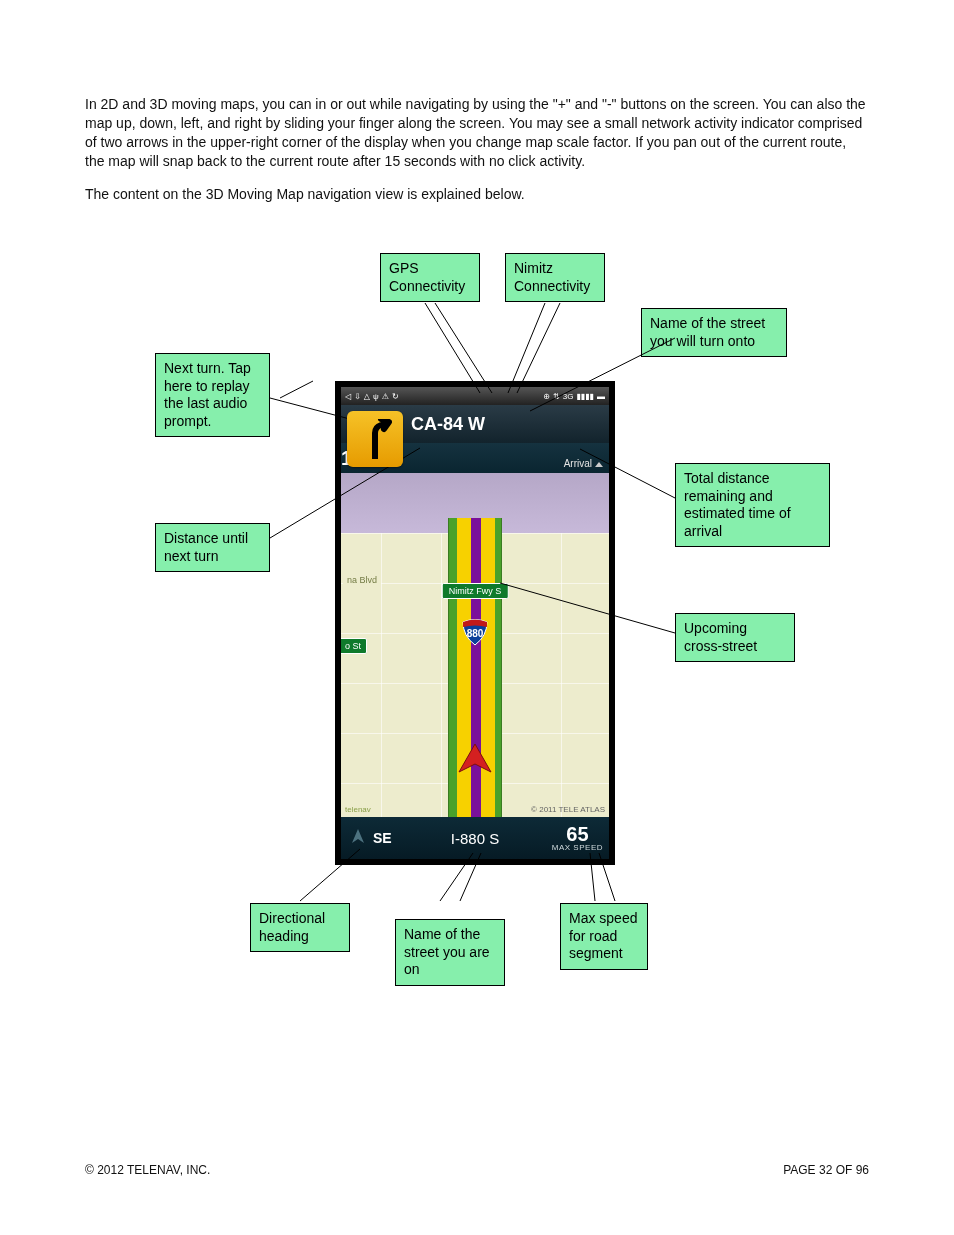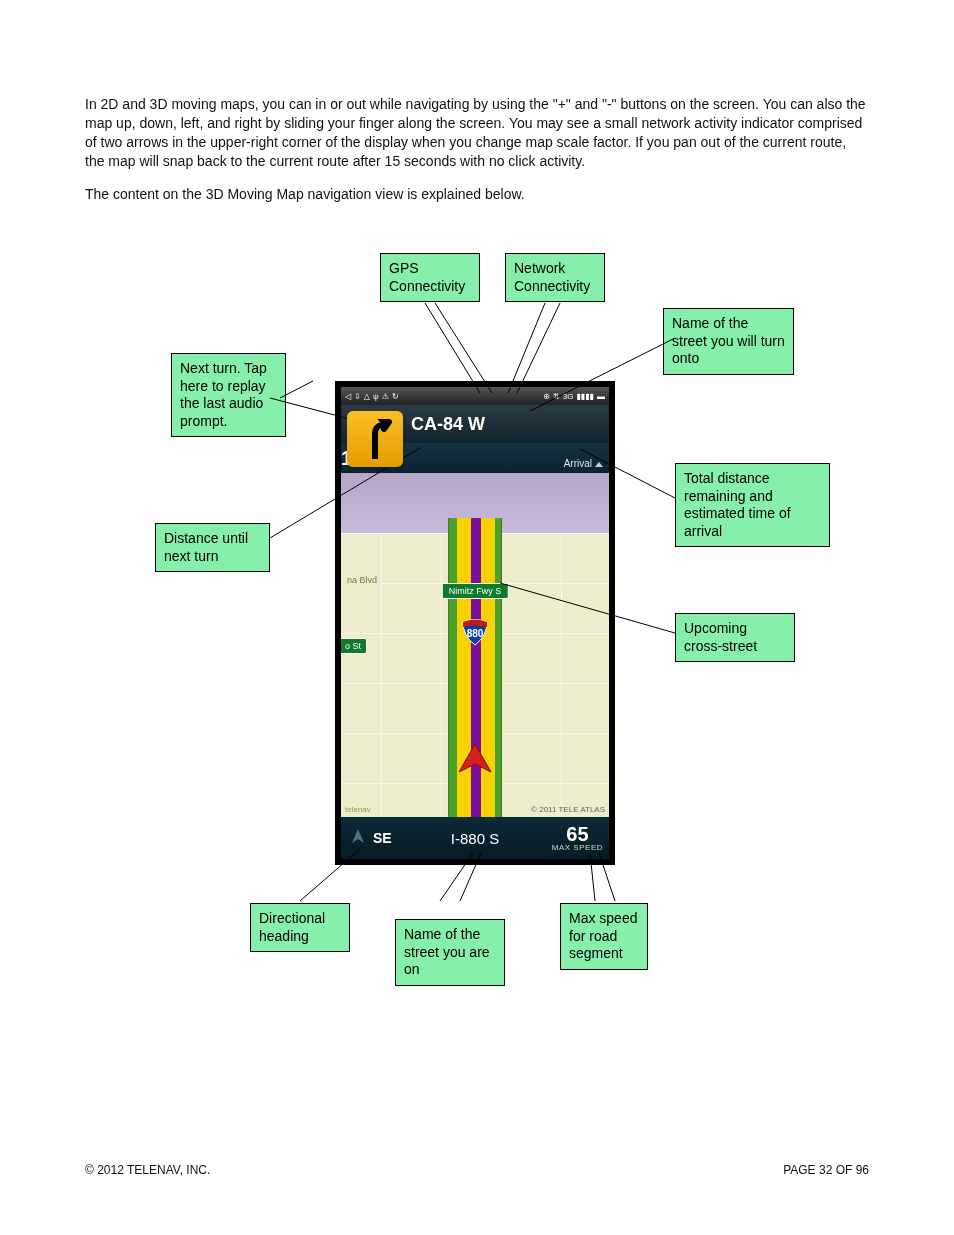--- a/index.html
+++ b/index.html
@@ -277,23 +277,23 @@
 </head>
 <body>
 
 <div class="page">
   <p class="paragraph">In 2D and 3D moving maps, you can          in or out while navigating by using the "+" and "-" buttons on the screen. You can also        the map up, down, left, and right by sliding your finger along the screen. You may see a small network activity indicator comprised of two arrows in the upper-right corner of the display when you change map scale factor. If you pan out of the current route, the map will snap back to the current route after 15 seconds with no click activity.</p>
   <p class="paragraph">The content on the 3D Moving Map navigation view is explained below.</p>
 
   <div class="diagram">
 
     <div class="callout" style="left:295px; top:0; width:100px">GPS Connectivity</div>
-    <div class="callout" style="left:420px; top:0; width:100px">Network Connectivity</div>
-    <div class="callout" style="left:70px; top:100px; width:115px;margin-left:16px;">Next turn. Tap here to replay the last audio prompt.</div>
-    <div class="callout" style="left:578px; top:55px; width:131px">Name of the street you will turn onto</div>
+    <div class="callout" style="left:420px; top:0; width:100px">Nimitz Connectivity</div>
+    <div class="callout" style="left:70px; top:100px; width:115px;">Next turn. Tap here to replay the last audio prompt.</div>
+    <div class="callout" style="left:556px; top:55px; width:146px">Name of the street you will turn onto</div>
     <div class="callout" style="left:70px; top:270px; width:115px">Distance until next turn</div>
     <div class="callout" style="left:590px; top:210px; width:155px">Total distance remaining and estimated time of arrival</div>
     <div class="callout" style="left:590px; top:360px; width:120px">Upcoming cross-street</div>
     <div class="callout" style="left:165px; top:650px; width:100px">Directional heading</div>
     <div class="callout" style="left:310px; top:666px; width:110px">Name of the street you are on</div>
     <div class="callout" style="left:475px; top:650px; width:88px">Max speed for road segment</div>
 
     <div class="phone">
       <div class="phone-inner">
 

